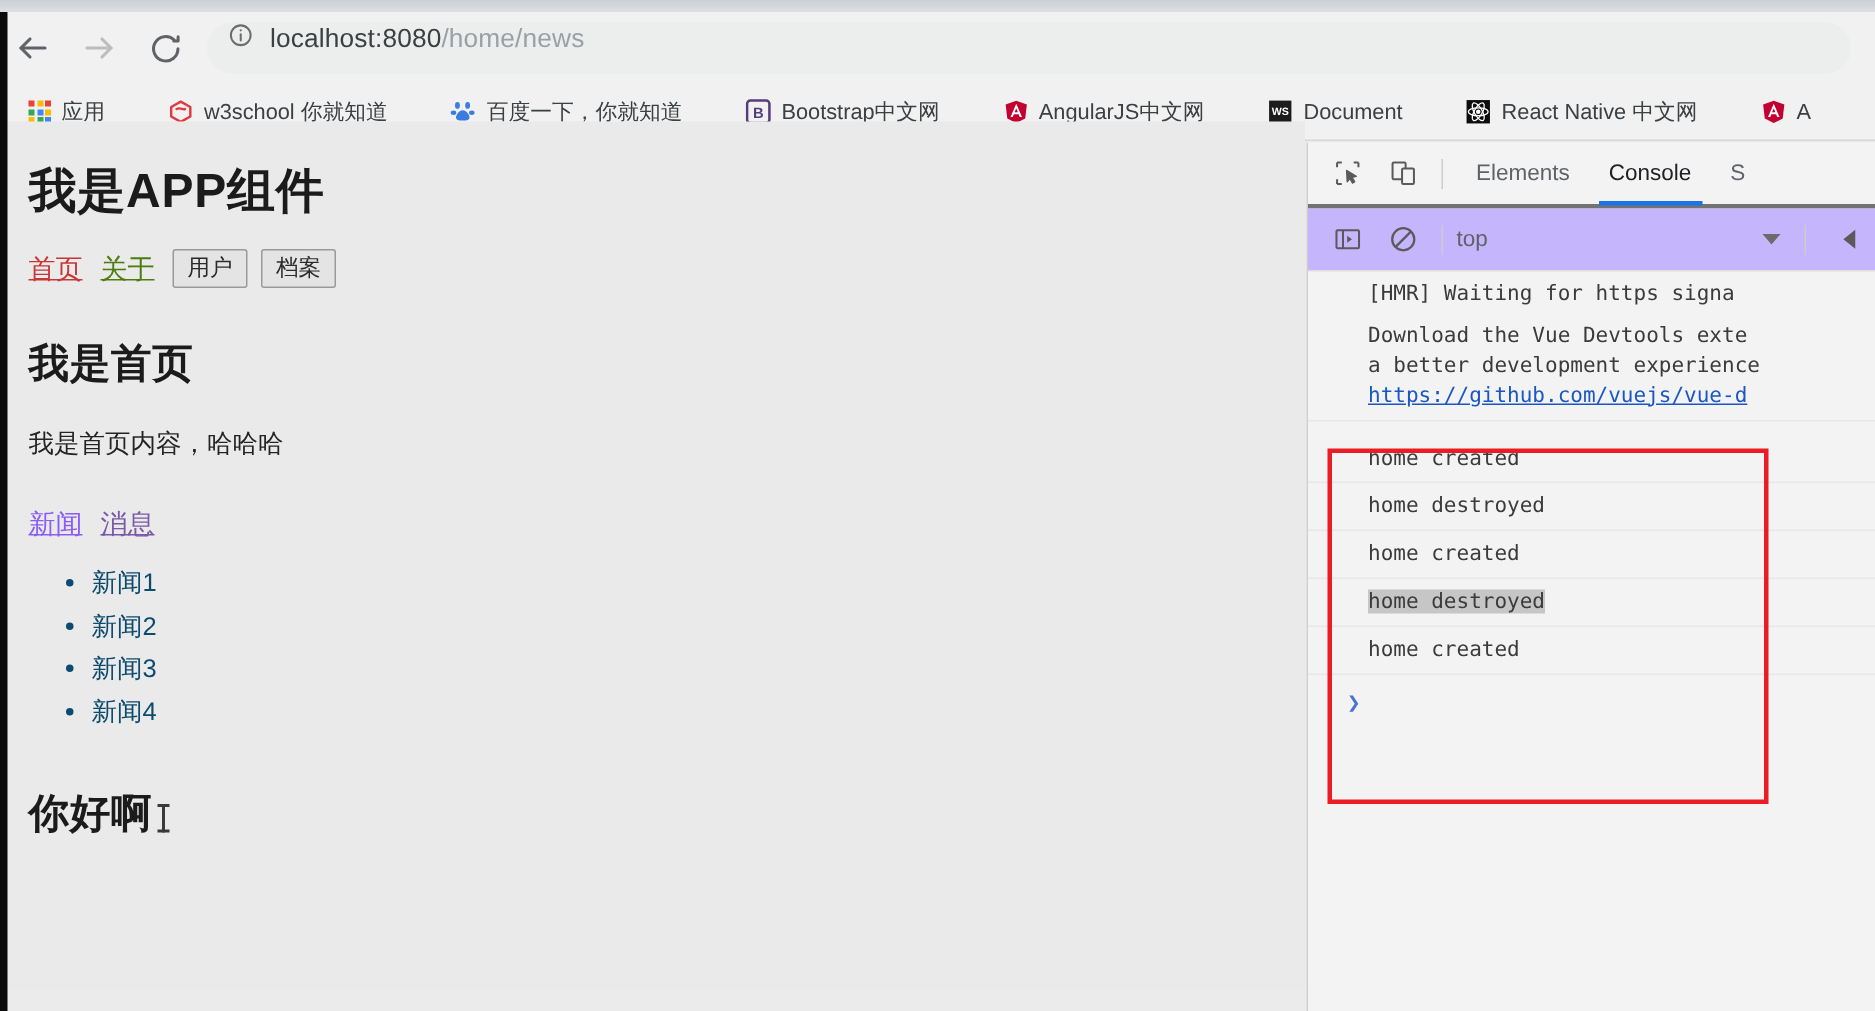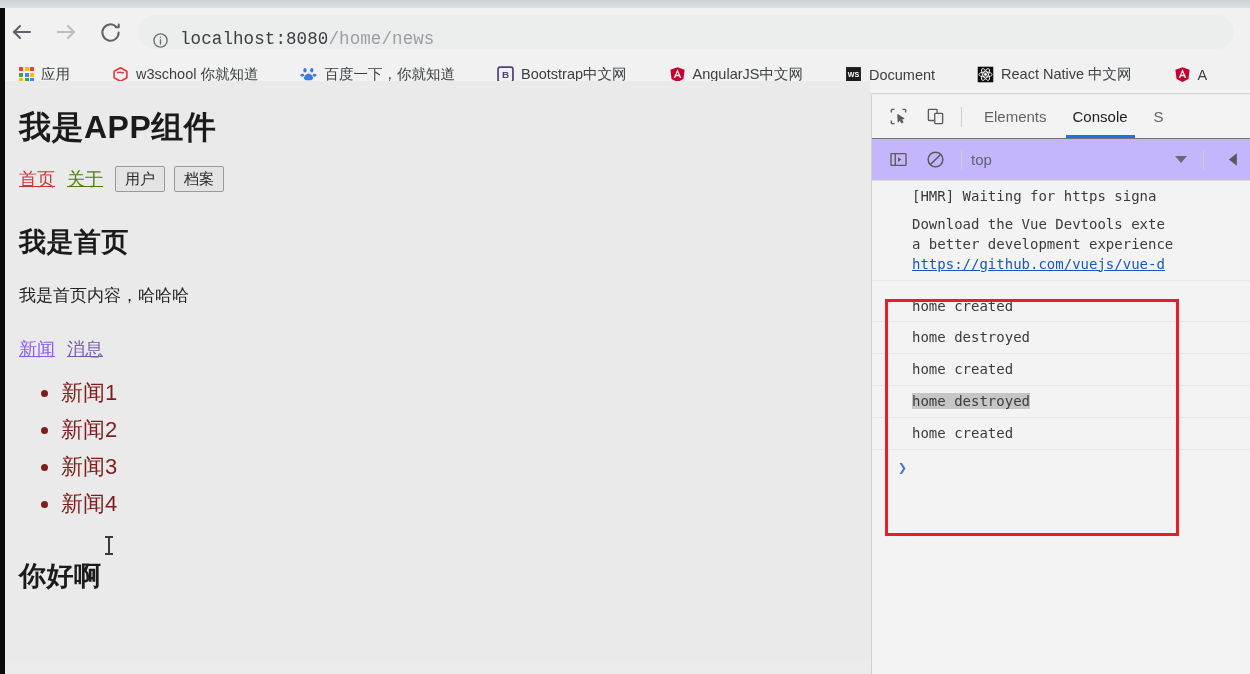--- a/index.html
+++ b/index.html
@@ -54,23 +54,22 @@
   .nav-btn.disabled { color: #bdbdbd; }
   .nav-btn svg { display: block; }
 
   .omnibox {
     flex: 1;
     height: 34px;
     margin: 0 16px 0 6px;
     background: #eceded;
     border-radius: 17px;
     display: flex;
-    align-items: flex-end;
+    align-items: flex-start;
     padding: 0 14px;
-    font-family: Liberation Mono, monospace;
   }
   .info-icon {
     width: 17px; height: 17px;
     flex: 0 0 auto;
     margin-right: 11px;
     color: #6d6d6d;
   }
   .url-text {
     font-size: 17.5px;
     color: #9aa0a6;
@@ -190,22 +189,22 @@
     font-family: "Liberation Sans", sans-serif;
   }
   .sublink.visited-red { color: #8b5cf6; }
   .sublink.visited-purple { color: #7a5aa8; }
   ul.newslist {
     margin: 14px 0 0 0;
     padding-left: 42px;
     list-style: disc;
   }
   ul.newslist li {
-    font-size: 22px;
-    color: #7f1d1d;
+    font-size: 17px;
+    color: #0c4a6e;
     line-height: 1.68;
     font-family: "Liberation Sans", sans-serif;
   }
   h2.hello {
     font-size: 27px;
     font-weight: bold;
     color: #1b1b1b;
     margin: 35px 0 0 0;
     font-family: "Liberation Sans", sans-serif;
     letter-spacing: 0.5px;
@@ -235,21 +234,21 @@
     width: 379px; height: 579px;
     background: #f3f3f3;
     border-left: 1px solid #cfcfcf;
     box-sizing: border-box;
     overflow: hidden;
   }
   .dt-tabbar {
     height: 44px;
     display: flex;
     align-items: center;
-    border-bottom: 1px solid #737373;
+    border-bottom: 3px solid #737373;
     background: #f3f3f3;
     padding-left: 9px;
     box-sizing: border-box;
   }
   .dt-icon-btn {
     width: 34px; height: 30px;
     display: flex; align-items: center; justify-content: center;
     color: #5a5a5a;
     margin-right: 3px;
   }

